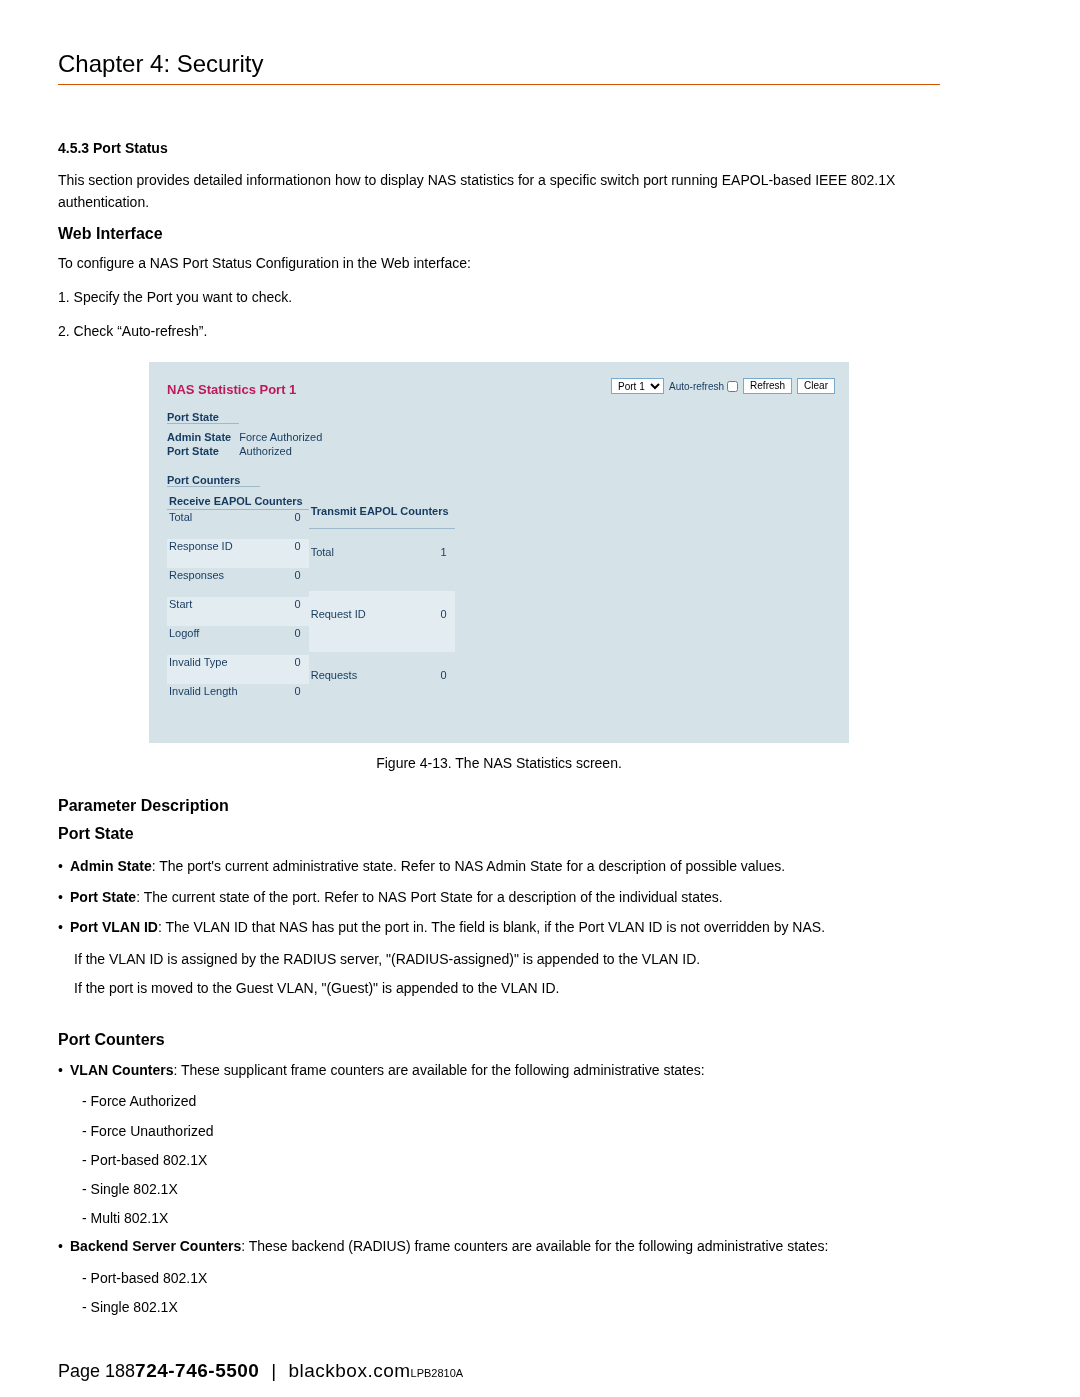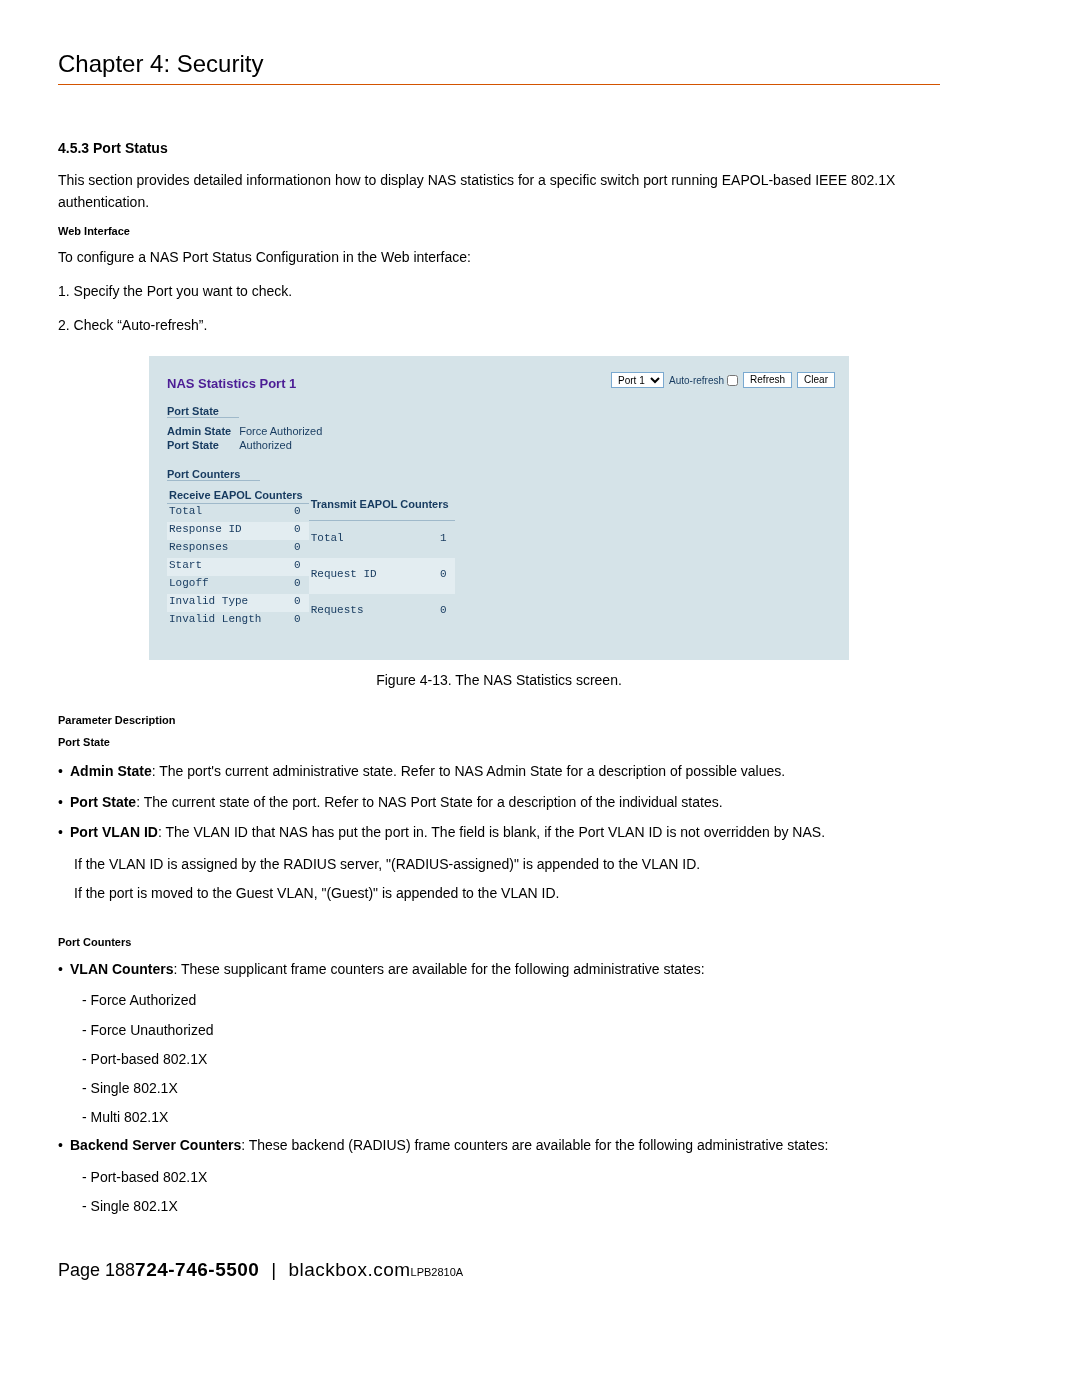--- a/index.html
+++ b/index.html
@@ -30,21 +30,21 @@
     font-size: 14px;
     font-weight: 600;
     margin: 0 0 14px 0;
   }
   .para {
     font-size: 14px;
     line-height: 1.55;
     margin: 0 0 12px 0;
   }
   .subhead {
-    font-size: 11px;
+    font-size: 16px;
     font-weight: 600;
     margin: 0 0 10px 0;
   }
   .list-item {
     font-size: 14px;
     line-height: 1.55;
     margin: 0 0 12px 0;
   }
 
   
@@ -93,21 +93,21 @@
     font-size: 10px;
     padding: 0 6px;
     height: 16px;
     line-height: 14px;
     cursor: pointer;
   }
 
   .nas-title {
     font-size: 13px;
     font-weight: bold;
-    color: #4c1d95;
+    color: #be185d;
     margin-bottom: 14px;
   }
   .sect-head {
     font-size: 11px;
     font-weight: bold;
     color: #163a5f;
     border-bottom: 1px solid #9fb9ca;
     display: inline-block;
     padding-right: 20px;
     margin-bottom: 6px;
@@ -134,22 +134,21 @@
     font-size: 11px;
   }
   .ctable th {
     font-weight: bold;
     text-align: left;
     background: #d5e3e8;
     padding: 2px 6px 2px 2px;
     border-bottom: 1px solid #9fb9ca;
   }
   .ctable td {
-    padding: 1px 6px 5px 2px;
-    font-family: Liberation Mono, monospace;
+    padding: 1px 6px 16px 2px;
   }
   .ctable td.num {
     text-align: right;
     color: #163a5f;
     min-width: 20px;
     padding-right: 8px;
   }
   .ctable tr.alt td {
     background: #e3edf1;
   }

